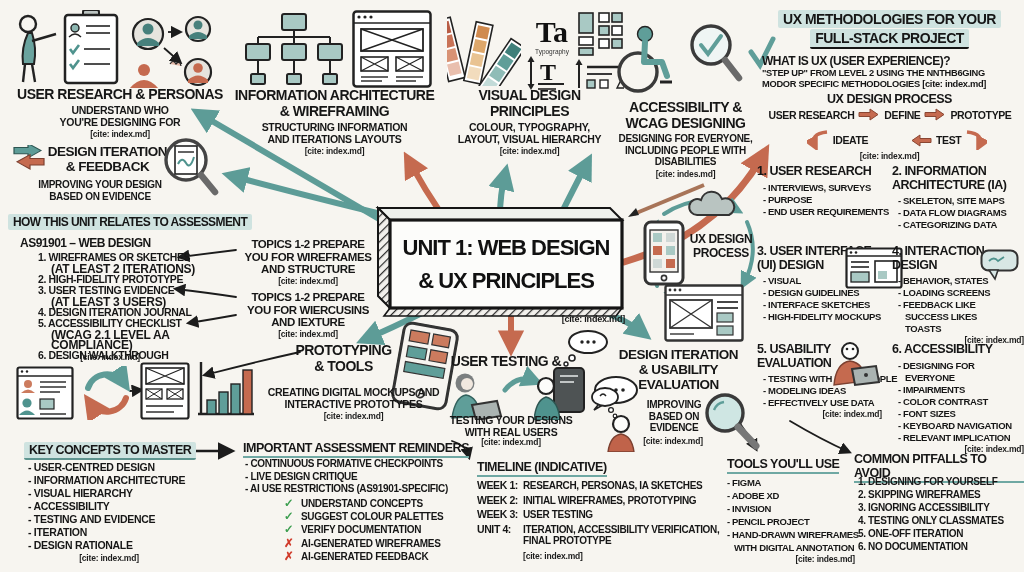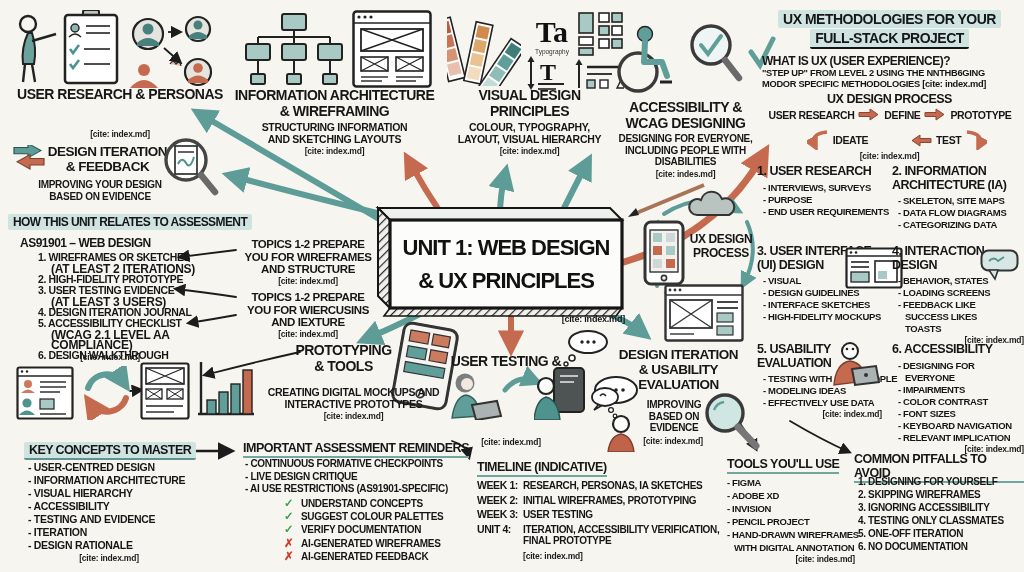--- a/index.html
+++ b/index.html
@@ -117,20 +117,24 @@
     <path d="M63,24 Q72,16 81,24 L81,27 L63,27 Z" fill="#47807c"></path>
     <line x1="38" y1="36" x2="54" y2="50" stroke="#1c1c1c" stroke-width="1.8" marker-end="url(#mB)"></line>
     <circle cx="18" cy="58" r="6" fill="#c56a4f"></circle>
     <path d="M4,76 Q18,60 32,76 Z" fill="#c56a4f"></path>
     <circle cx="72" cy="60" r="13" fill="#e6e4de" stroke="#222" stroke-width="2.2"></circle>
     <circle cx="72" cy="56" r="4.8" fill="#c56a4f"></circle>
     <path d="M62,68 Q72,59 82,68 L82,71 L62,71 Z" fill="#c56a4f"></path>
     <path d="M44,52 q3,-5 6,0 q4,-4 5,2" fill="#e4b9a9" stroke="#222" stroke-width="1.2"></path>
   </svg>
   <div class="abs c t14" style="left:0;top:86px;width:240px">USER RESEARCH &amp; PERSONAS</div>
+  <div class="abs c s10" style="left:0;top:104px;width:240px">
+      <div>UNDERSTAND WHO</div>
+      <div>YOU'RE DESIGNING FOR</div>
+    </div>
   <div class="abs c cite" style="left:0;top:129px;width:240px">[cite: index.md]</div>
 
   <svg class="abs" style="left:13px;top:145px" width="32" height="34">
     <path d="M1,8 h14 v-5 l13,9 l-13,9 v-5 h-14 z" fill="#5d9c97" stroke="#2d5551" stroke-width="1.2" transform="translate(0,-4) scale(1,0.8)"></path>
     <path d="M31,22 h-14 v-5 l-13,9 l13,9 v-5 h14 z" fill="#c56a4f" stroke="#7c4030" stroke-width="1.2" transform="translate(0,-4) scale(1,0.8)"></path>
   </svg>
   <div class="abs c t13" style="left:40px;top:144px;width:135px">
       <div>DESIGN ITERATION</div>
       <div>&amp; FEEDBACK</div>
     </div>
@@ -224,21 +228,21 @@
     <line x1="9" y1="71" x2="30" y2="71" stroke="#222" stroke-width="1.4"></line>
     <line x1="44" y1="67" x2="71" y2="67" stroke="#222" stroke-width="1.4"></line>
     <line x1="44" y1="71" x2="64" y2="71" stroke="#222" stroke-width="1.4"></line>
   </svg>
   <div class="abs c t14" style="left:222px;top:87px;width:225px">
       <div>INFORMATION ARCHITECTURE</div>
       <div>&amp; WIREFRAMING</div>
     </div>
   <div class="abs c s10" style="left:222px;top:121px;width:225px">
       <div>STRUCTURING INFORMATION</div>
-      <div>AND SKETCHING LAYOUTS</div>
+      <div>AND ITERATIONS LAYOUTS</div>
     </div>
   <div class="abs c cite" style="left:222px;top:146px;width:225px">[cite: index.md]</div>
 
   <svg class="abs" style="left:447px;top:14px" width="74" height="72">
     <g transform="rotate(-14 8 68)">
       <rect x="2" y="4" width="17" height="62" fill="#fff" stroke="#222" stroke-width="1.6"></rect>
       <rect x="4.5" y="7" width="12" height="12" fill="#b85c44"></rect>
         <rect x="4.5" y="21" width="12" height="12" fill="#c97357"></rect>
         <rect x="4.5" y="35" width="12" height="12" fill="#d89274"></rect>
         <rect x="4.5" y="49" width="12" height="12" fill="#e9bfae"></rect>
@@ -539,20 +543,24 @@
     <circle cx="12" cy="20" r="8" fill="#fdfdfb" stroke="#222" stroke-width="2.2"></circle>
     <path d="M0,54 Q2,34 12,31 Q24,34 26,54 Z" fill="#4f938e" stroke="#2d5551" stroke-width="1.4"></path>
   </svg>
   <svg class="abs" style="left:586px;top:374px" width="56" height="42">
     <ellipse cx="30" cy="16" rx="21" ry="13" fill="#fff" stroke="#222" stroke-width="2"></ellipse>
     <polygon points="16,26 8,36 22,28" fill="#fff" stroke="#222" stroke-width="1.6"></polygon>
     <circle cx="23" cy="16" r="1.8" fill="#222"></circle>
       <circle cx="30" cy="16" r="1.8" fill="#222"></circle>
       <circle cx="37" cy="16" r="1.8" fill="#222"></circle>
   </svg>
+  <div class="abs c s10" style="left:436px;top:414px;width:150px">
+      <div>TESTING YOUR DESIGNS</div>
+      <div>WITH REAL USERS</div>
+    </div>
   <div class="abs c cite" style="left:436px;top:437px;width:150px">[cite: index.md]</div>
 
   <div class="abs c t13" style="left:606px;top:347px;width:145px">
       <div>DESIGN ITERATION</div>
       <div>&amp; USABILITY</div>
       <div>EVALUATION</div>
     </div>
   <svg class="abs" style="left:590px;top:386px" width="52" height="66">
     <ellipse cx="15" cy="11" rx="13" ry="9" fill="#fff" stroke="#222" stroke-width="1.8"></ellipse>
     <circle cx="21" cy="24" r="2.4" fill="#fff" stroke="#222" stroke-width="1.3"></circle>

